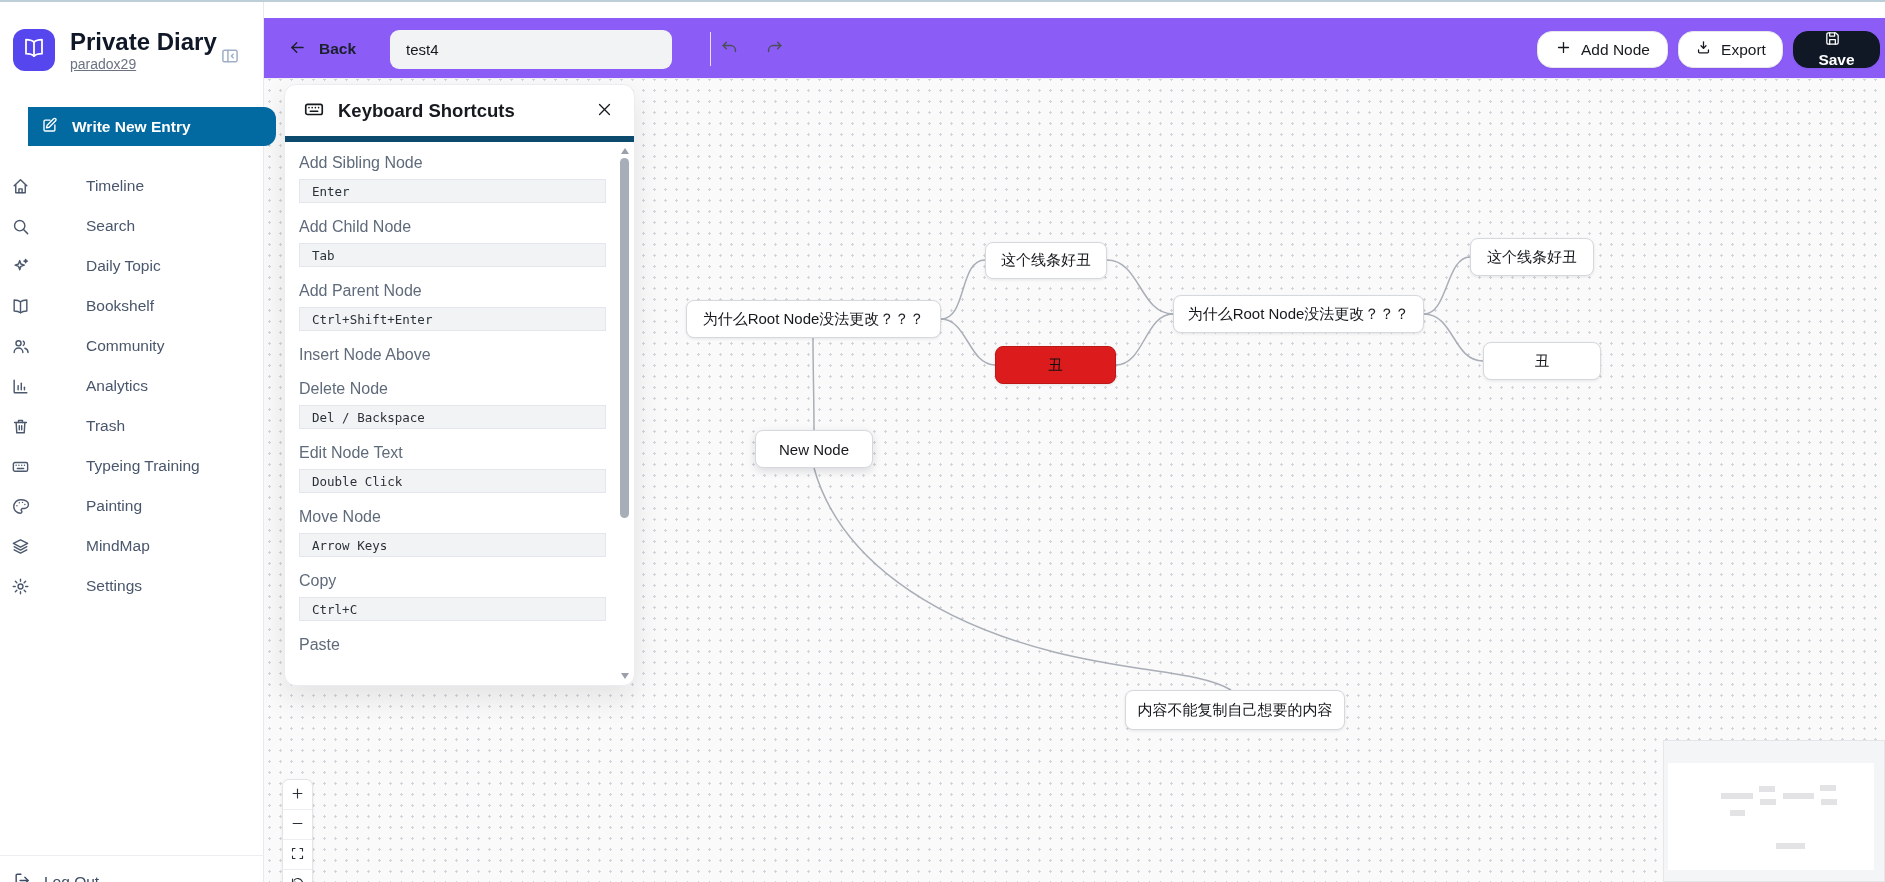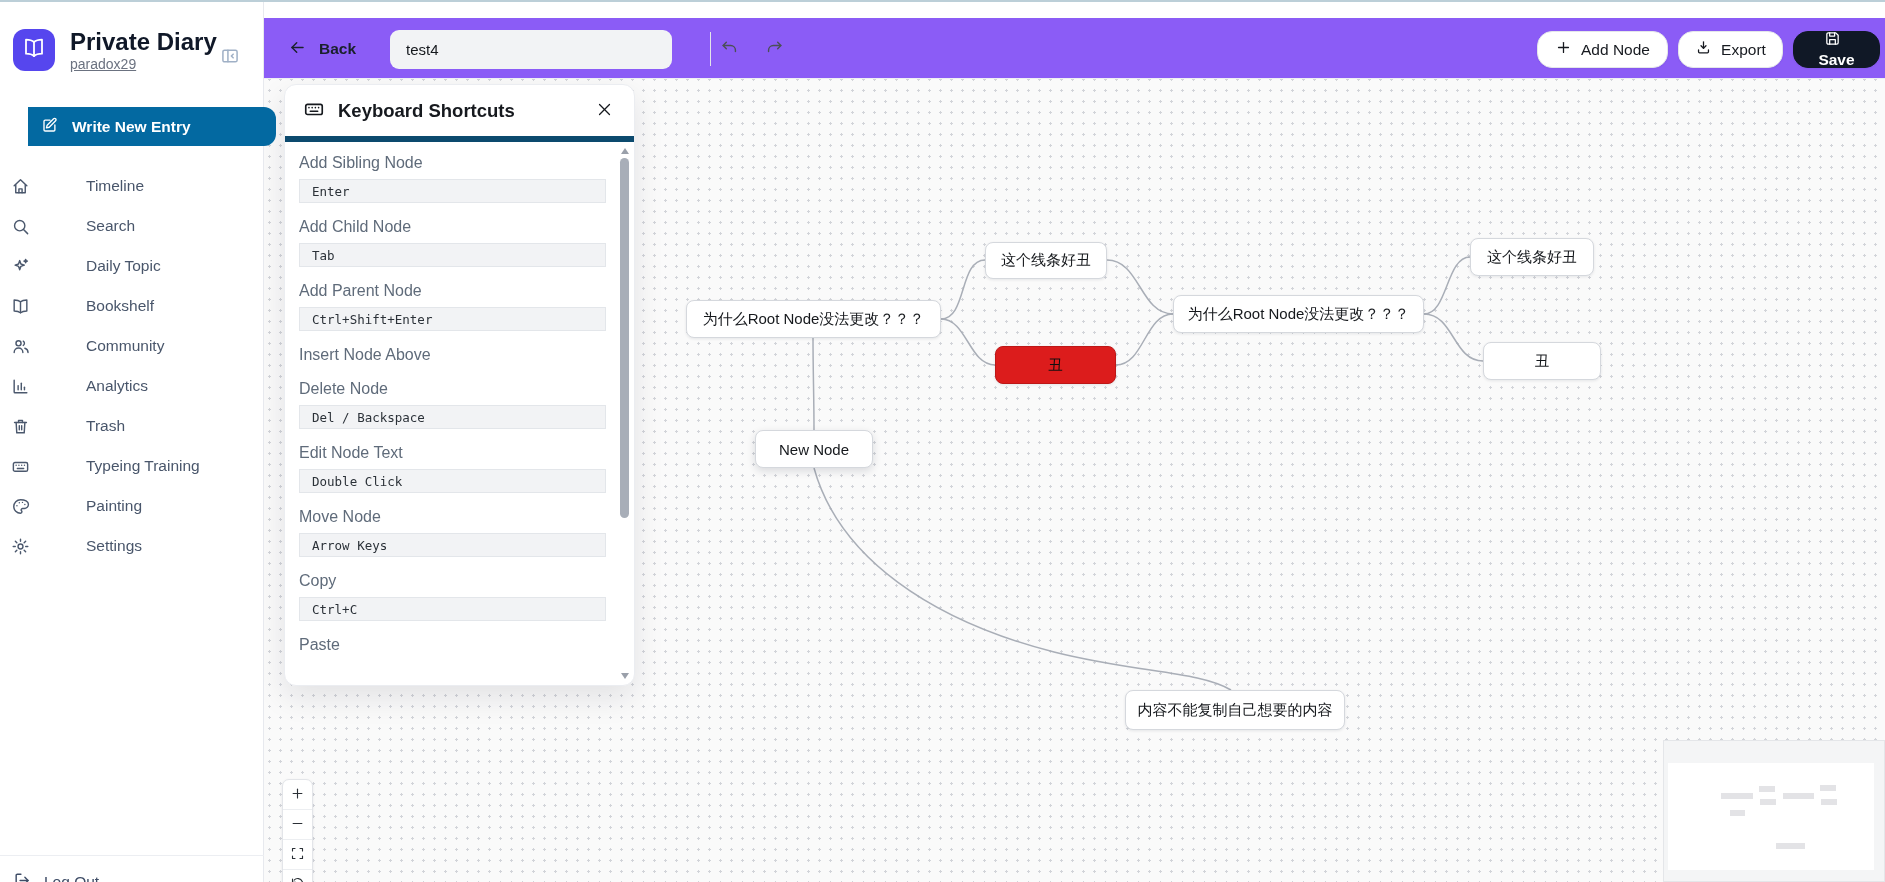--- a/index.html
+++ b/index.html
@@ -251,20 +251,30 @@
   <div class="side-item">
     <span class="side-icon">
           <svg viewBox="0 0 24 24" fill="none" stroke="currentColor" stroke-width="1.8" stroke-linecap="round" stroke-linejoin="round">
             <path d="M12 3.5a8.5 8.5 0 100 17c1 0 1.8-.8 1.8-1.8 0-.5-.2-.9-.5-1.2-.3-.3-.5-.7-.5-1.2 0-1 .8-1.8 1.8-1.8h2.1a5.3 5.3 0 005.3-5.3c0-3.5-4.5-5.7-10-5.7z"></path>
             <path d="M7.5 11h.01M10.5 7.2h.01M14.5 6.8h.01M17.5 9.5h.01"></path>
           </svg>
         </span>
     <span class="side-label">Painting</span>
   </div>
 
+  <div class="side-item">
+    <span class="side-icon">
+          <svg viewBox="0 0 24 24" fill="none" stroke="currentColor" stroke-width="1.8" stroke-linecap="round" stroke-linejoin="round">
+            <path d="M12 3.5l9 4.7-9 4.7-9-4.7z"></path>
+            <path d="M4 12.3l8 4.2 8-4.2"></path>
+            <path d="M4 16.2l8 4.2 8-4.2"></path>
+          </svg>
+        </span>
+    <span class="side-label">MindMap</span>
+  </div>
 
   <div class="side-item">
     <span class="side-icon">
           <svg viewBox="0 0 24 24" fill="none" stroke="currentColor" stroke-width="1.8" stroke-linecap="round" stroke-linejoin="round">
             <circle cx="12" cy="12" r="3.1"></circle>
             <path d="M12 2.8v2.6M12 18.6v2.6M2.8 12h2.6M18.6 12h2.6M5.5 5.5l1.9 1.9M16.6 16.6l1.9 1.9M5.5 18.5l1.9-1.9M16.6 7.4l1.9-1.9"></path>
           </svg>
         </span>
     <span class="side-label">Settings</span>
   </div>

